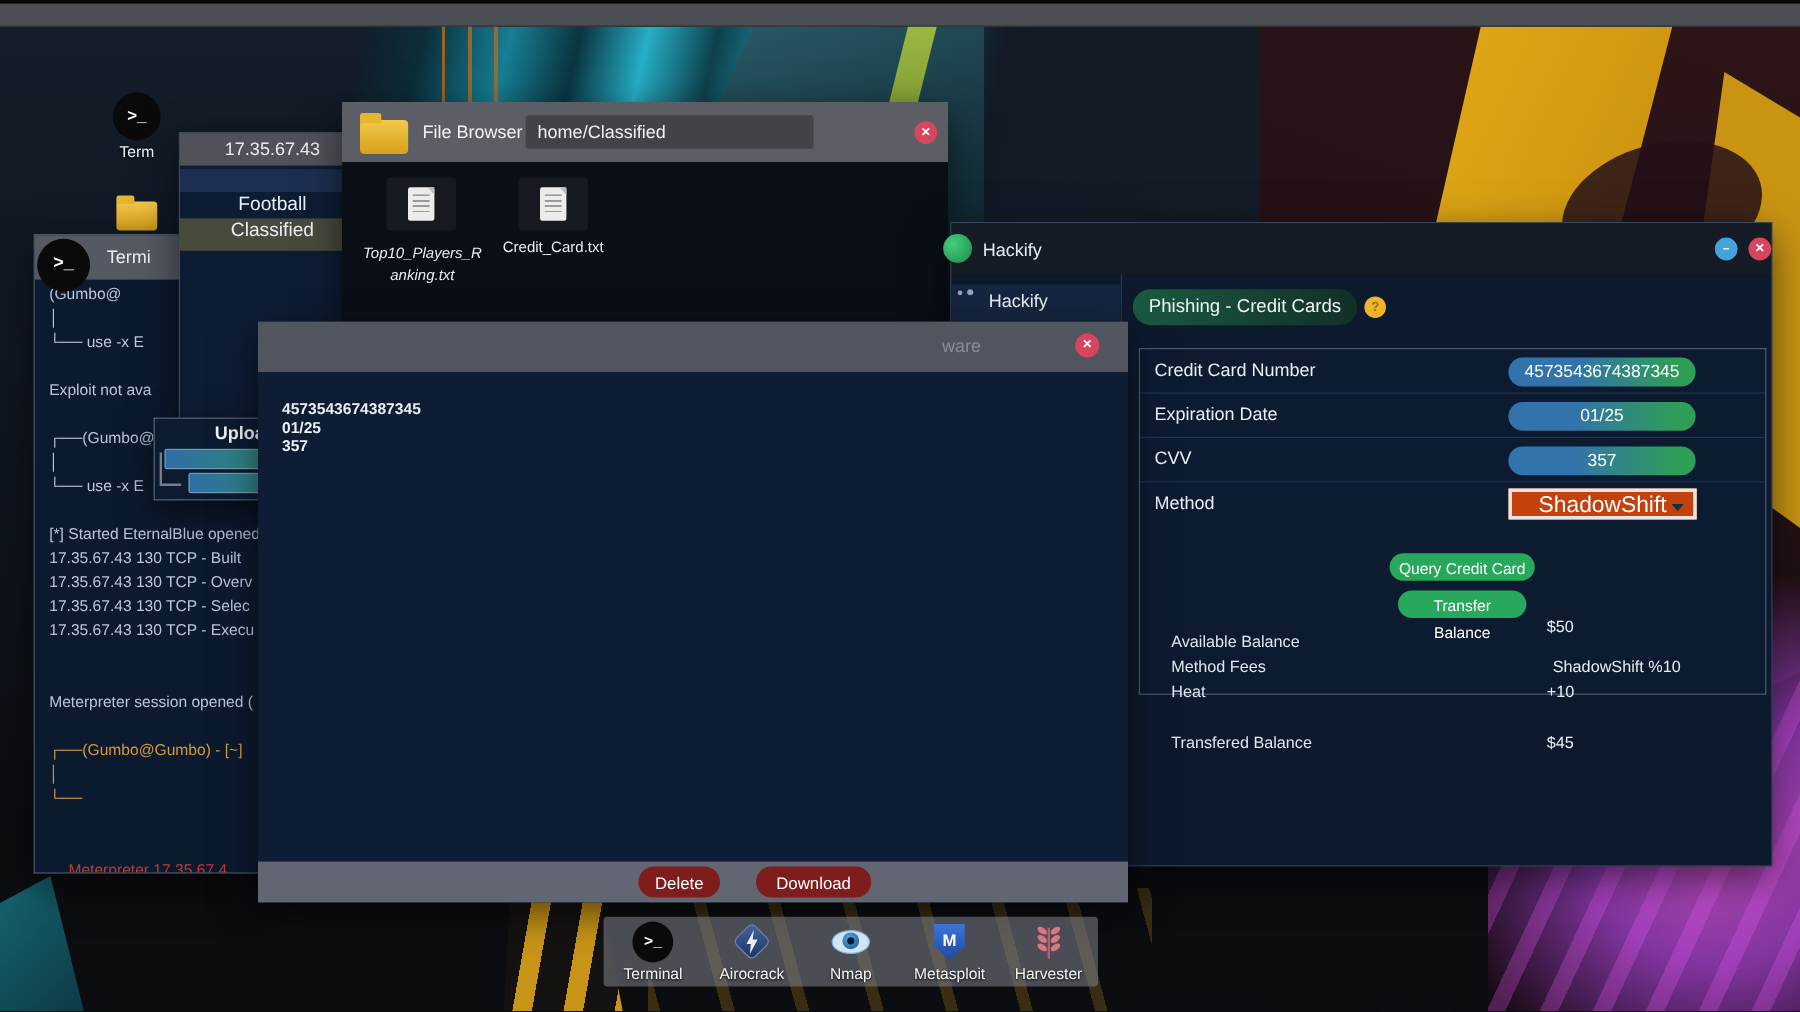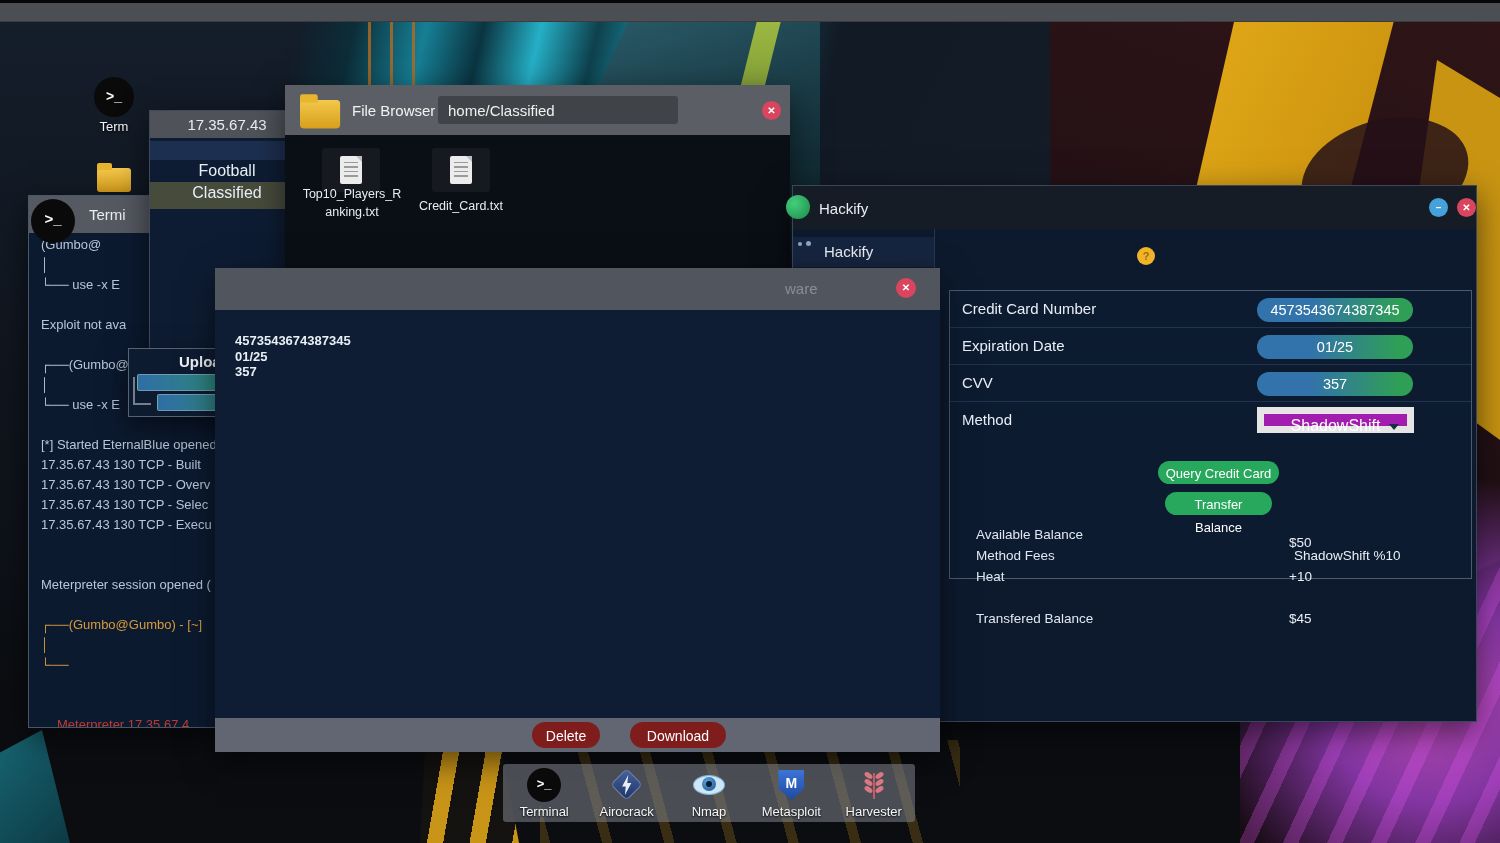--- a/index.html
+++ b/index.html
@@ -85,21 +85,21 @@
   .hk-item{position:absolute;left:0;right:0;top:8px;height:30px;background:#16253f;color:#e9eef5;font-size:15px;line-height:30px;padding-left:31px;}
   .hk-bullet{position:absolute;top:13px;width:4px;height:4px;border-radius:50%;background:#8fa3bf;}
   .hk-main{position:absolute;left:142px;top:43px;right:0;bottom:0;background:#0d1a2e;}
   .hk-pill{position:absolute;left:9px;top:12px;width:187px;height:30px;border-radius:15px;background:linear-gradient(90deg,#1b5a40,#113028);color:#eef4f2;font-size:15.5px;line-height:30px;text-align:center;}
   .hk-help{position:absolute;left:202px;top:18px;width:18px;height:18px;border-radius:50%;background:#f0b429;color:#a06c0c;font-size:11px;font-weight:700;line-height:18px;text-align:center;}
   .hk-panel{position:absolute;left:14px;top:61px;width:523px;height:289px;border:1px solid rgba(150,170,195,.45);background:#0d1b31;}
   .hk-row{position:absolute;left:0;right:0;height:37px;border-bottom:1px solid #20344f;}
   .hk-row:nth-of-type(4){border-bottom:none;}
   .hk-label{position:absolute;left:12px;top:0;line-height:36px;font-size:15px;color:#e9eff6;}
   .hk-vpill{position:absolute;right:58px;top:7px;width:156px;height:24px;border-radius:12px;background:linear-gradient(90deg,#3273ab 35%,#2f9e57 90%);color:#fff;font-size:14.5px;line-height:24px;text-align:center;}
-  .hk-select{position:absolute;right:57px;top:5px;width:157px;height:26px;background:#a21caf;border:7px solid #e5e5e5;color:#fff;font-size:16px;line-height:24px;text-align:center;}
+  .hk-select{position:absolute;right:57px;top:5px;width:157px;height:26px;background:#c2410c;border:3px solid #e5e5e5;color:#fff;font-size:19px;line-height:24px;text-align:center;}
   .hk-caret{position:absolute;right:8px;top:10px;width:0;height:0;border-left:5px solid rgba(0,0,0,0);border-right:5px solid rgba(0,0,0,0);border-top:6px solid #12303f;}
   .hk-btn{position:absolute;height:23px;border-radius:12px;background:#27a85c;color:#fff;font-size:13px;line-height:23px;text-align:center;border:none;}
   .hk-stat-label{position:absolute;left:41px;font-size:13.5px;color:#dfe7f0;}
   .hk-stat-value{position:absolute;left:354px;font-size:13.5px;color:#e8eef5;}
   
   .w-view{left:215px;top:268px;width:725px;height:484px;background:#0e1d33;}
   .w-view .titlebar{height:42px;background:rgba(86,89,97,.94);}
   .vw-ghost{position:absolute;left:570px;top:12px;font-size:15px;color:rgba(205,208,213,.45);}
   .vw-close{left:681px;top:10px;width:20px;height:20px;line-height:20px;}
   .vw-body{position:absolute;left:0;right:0;top:42px;bottom:34px;background:#0e1d33;}
@@ -202,21 +202,21 @@
     <div class="titlebar"></div>
     <div class="fb-folder">
         <div class="folder"></div>
       </div>
     <div class="fb-title">File Browser</div>
     <input class="fb-path abs" value="home/Classified" style="">
     <div class="circ-btn btn-close fb-close">✕</div>
     <div class="file-tile" style="left:37px;top:63px;">
         <div class="doc"></div>
       </div>
-    <div class="file-label" style="left:15px;top:100px;">Top10_Players_Ranking.txt</div>
+    <div class="file-label" style="left:15px;top:117px;font-style:italic;">Top10_Players_Ranking.txt</div>
     <div class="file-tile" style="left:147px;top:63px;">
         <div class="doc"></div>
       </div>
     <div class="file-label" style="left:124px;top:112px;">Credit_Card.txt</div>
   </div>
 
   <div class="win w-upload">
     <div class="up-title">Upload</div>
     <div class="up-bracket"></div>
     <div class="up-bar" style="left:8px;top:25px;width:156px;"></div>
@@ -228,20 +228,21 @@
     <div class="hk-dot"></div>
     <div class="hk-title">Hackify</div>
     <div class="circ-btn btn-min hk-min">–</div>
     <div class="circ-btn btn-close hk-close">✕</div>
     <div class="hk-side">
       <div class="hk-item">Hackify</div>
       <div class="hk-bullet" style="left:5px;"></div>
       <div class="hk-bullet" style="left:13px;top:12px;width:5px;height:5px;"></div>
     </div>
     <div class="hk-main">
+      <div class="hk-pill">Phishing - Credit Cards</div>
       <div class="hk-help">?</div>
       <div class="hk-panel">
         <div class="hk-row" style="top:0;">
           <div class="hk-label">Credit Card Number</div>
           <div class="hk-vpill">4573543674387345</div>
         </div>
         <div class="hk-row" style="top:37px;">
           <div class="hk-label">Expiration Date</div>
           <div class="hk-vpill">01/25</div>
         </div>
@@ -253,21 +254,21 @@
           <div class="hk-label">Method</div>
           <div class="hk-select">
             <span>ShadowShift</span>
             <span class="hk-caret"></span>
           </div>
         </div>
         <button class="hk-btn" style="left:208px;top:170px;width:121px;">Query Credit Card</button>
         <button class="hk-btn" style="left:215px;top:201px;width:107px;">Transfer Balance</button>
       </div>
       <div class="hk-stat-label" style="top:298px;">Available Balance</div>
-      <div class="hk-stat-value" style="top:306px;text-align:right;">$50</div>
+      <div class="hk-stat-value" style="top:286px;text-align:right;">$50</div>
       <div class="hk-stat-label" style="top:319px;">Method Fees</div>
       <div class="hk-stat-value" style="top:319px;left:359px;">ShadowShift %10</div>
       <div class="hk-stat-label" style="top:340px;">Heat</div>
       <div class="hk-stat-value" style="top:340px;">+10</div>
       <div class="hk-stat-label" style="top:382px;">Transfered Balance</div>
       <div class="hk-stat-value" style="top:382px;">$45</div>
     </div>
   </div>
 
   <div class="win w-view">

